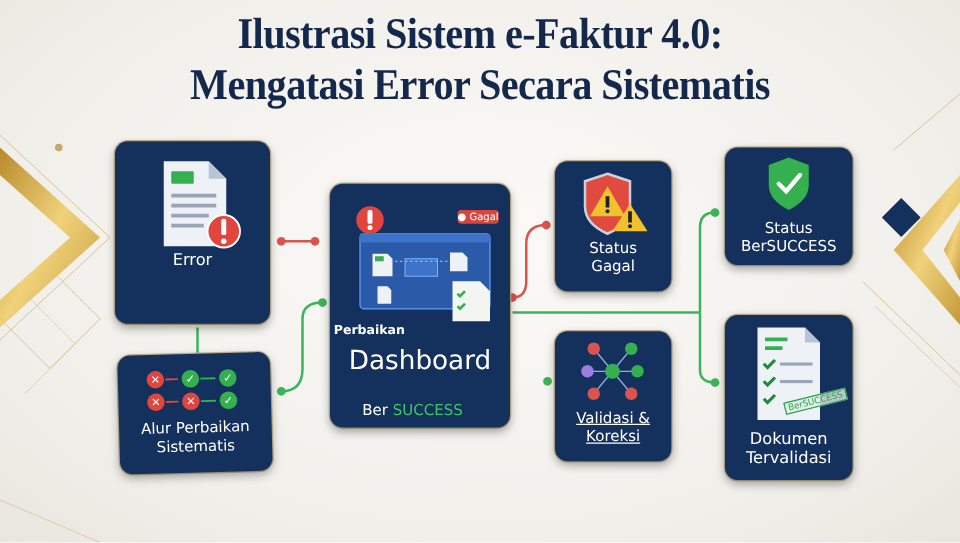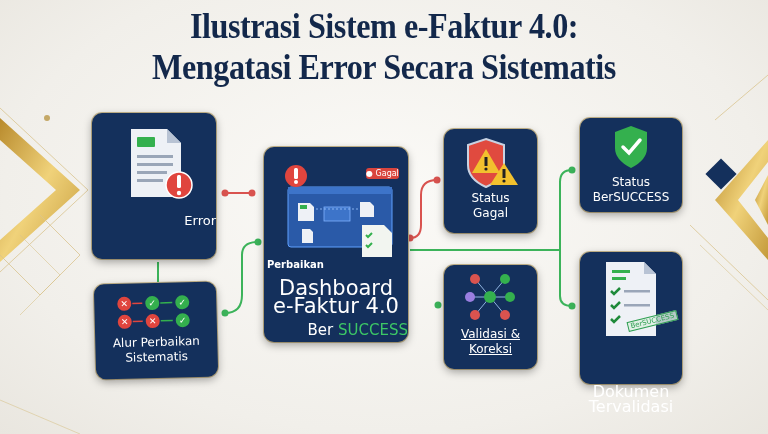--- a/index.html
+++ b/index.html
@@ -78,21 +78,21 @@
     <path d="M50 6 L50 20 L64 20 Z" fill="#b8c3d4"></path>
     <rect x="20" y="14" width="18" height="10" rx="1" fill="#34b04e"></rect>
     <rect x="20" y="32" width="36" height="3" fill="#9aa6b8"></rect>
     <rect x="20" y="40" width="36" height="3" fill="#9aa6b8"></rect>
     <rect x="20" y="48" width="30" height="3" fill="#9aa6b8"></rect>
     <rect x="20" y="56" width="26" height="3" fill="#9aa6b8"></rect>
     <circle cx="62" cy="62" r="13" fill="#e0453e" stroke="#fff" stroke-width="1.5"></circle>
     <rect x="60" y="52" width="4" height="13" rx="1.5" fill="#fff"></rect>
     <circle cx="62" cy="70" r="2.2" fill="#fff"></circle>
   </svg>
-  <div class="lbl" style="top:100px;text-align:right;">
+  <div class="lbl" style="top:88px;">
     <div>Error</div>
   </div>
 </div>
 
 <div class="card" style="left:95px;top:283px;width:122px;height:95px;transform:rotate(-1.5deg);">
   <svg width="90" height="44" style="position:absolute;left:16px;top:8px;">
     <g font-family="DejaVu Sans" font-size="9" font-weight="bold" fill="#fff" text-anchor="middle">
       <circle cx="14" cy="12" r="7" fill="#e0453e"></circle>
         <text x="14" y="15">✕</text>
       <line x1="22" y1="12" x2="32" y2="12" stroke="#e0453e" stroke-width="1.5"></line>
@@ -133,23 +133,22 @@
     <circle cx="32" cy="29" r="11" fill="#e0453e"></circle>
     <rect x="30" y="21" width="4" height="11" rx="1.5" fill="#fff"></rect>
     <circle cx="32" cy="35" r="2" fill="#fff"></circle>
   </svg>
   <div style="position:absolute;left:102px;top:21px;background:#d9453e;border-radius:3px;padding:1px 0;font-size:8px;color:#fff;">
     <span>●</span> <span>Gagal</span>
   </div>
   <div style="position:absolute;left:3px;top:112px;font-size:10px;color:#fff;font-weight:bold;">Perbaikan</div>
   <div class="lbl" style="top:132px;font-size:21px;line-height:18px;">
     <div>Dashboard</div>
-    <div>e-Faktur 4.0</div>
-  </div>
-  <div style="position:absolute;left:0;right:0;top:174px;font-size:15px;text-align:right;">
+  </div>
+  <div style="position:absolute;left:0;right:12px;top:174px;font-size:12px;">
     <span style="color:#fff;">Ber</span>
     <span style="color:#3cc766;">SUCCESS</span>
   </div>
 </div>
 
 <div class="card" style="left:444px;top:129px;width:93px;height:104px;">
   <svg width="60" height="56" style="position:absolute;left:18px;top:6px;">
     <path d="M24 4 L42 10 L42 30 Q42 44 24 52 Q6 44 6 30 L6 10 Z" fill="#e04a3f" stroke="#c8d2e2" stroke-width="2"></path>
     <polygon points="24,14 38,38 10,38" fill="#f2c12e"></polygon>
     <rect x="22.5" y="22" width="3" height="9" fill="#222"></rect>
@@ -205,17 +204,17 @@
     <path d="M46 4 L46 16 L58 16 Z" fill="#b8c3d4"></path>
     <rect x="14" y="12" width="18" height="3" fill="#34b04e"></rect>
     <rect x="14" y="19" width="14" height="3" fill="#34b04e"></rect>
     <path d="M13 33 l3 3 l6 -6" stroke="#1f8a3a" stroke-width="2.5" fill="none"></path>
     <rect x="26" y="32" width="26" height="2.5" fill="#9aa6b8"></rect>
     <path d="M13 47 l3 3 l6 -6" stroke="#1f8a3a" stroke-width="2.5" fill="none"></path>
     <rect x="26" y="46" width="26" height="2.5" fill="#9aa6b8"></rect>
     <path d="M13 61 l3 3 l6 -6" stroke="#1f8a3a" stroke-width="2.5" fill="none"></path>
   </svg>
   <div style="position:absolute;left:47px;top:64px;font-size:7px;color:#2e9e52;border:1px solid #2e9e52;padding:0 2px;transform:rotate(-14deg);background:rgba(220,240,225,0.8);">BerSUCCESS</div>
-  <div class="lbl" style="top:92px;font-size:16px;line-height:15px;margin-top:40px;">
+  <div class="lbl" style="top:92px;font-size:13px;line-height:15px;">
     <div>Dokumen</div>
     <div>Tervalidasi</div>
   </div>
 </div>
 
 </body></html>

